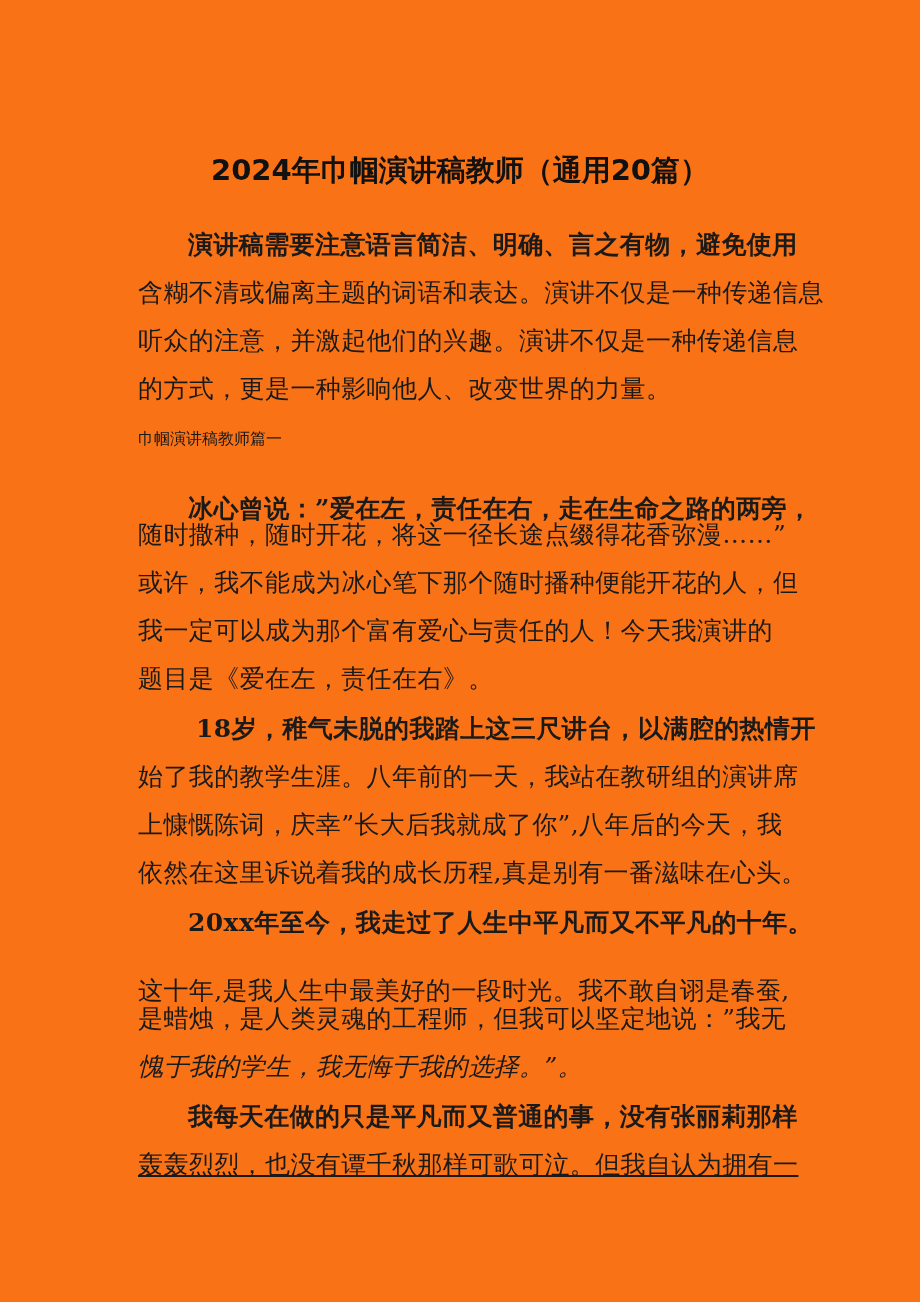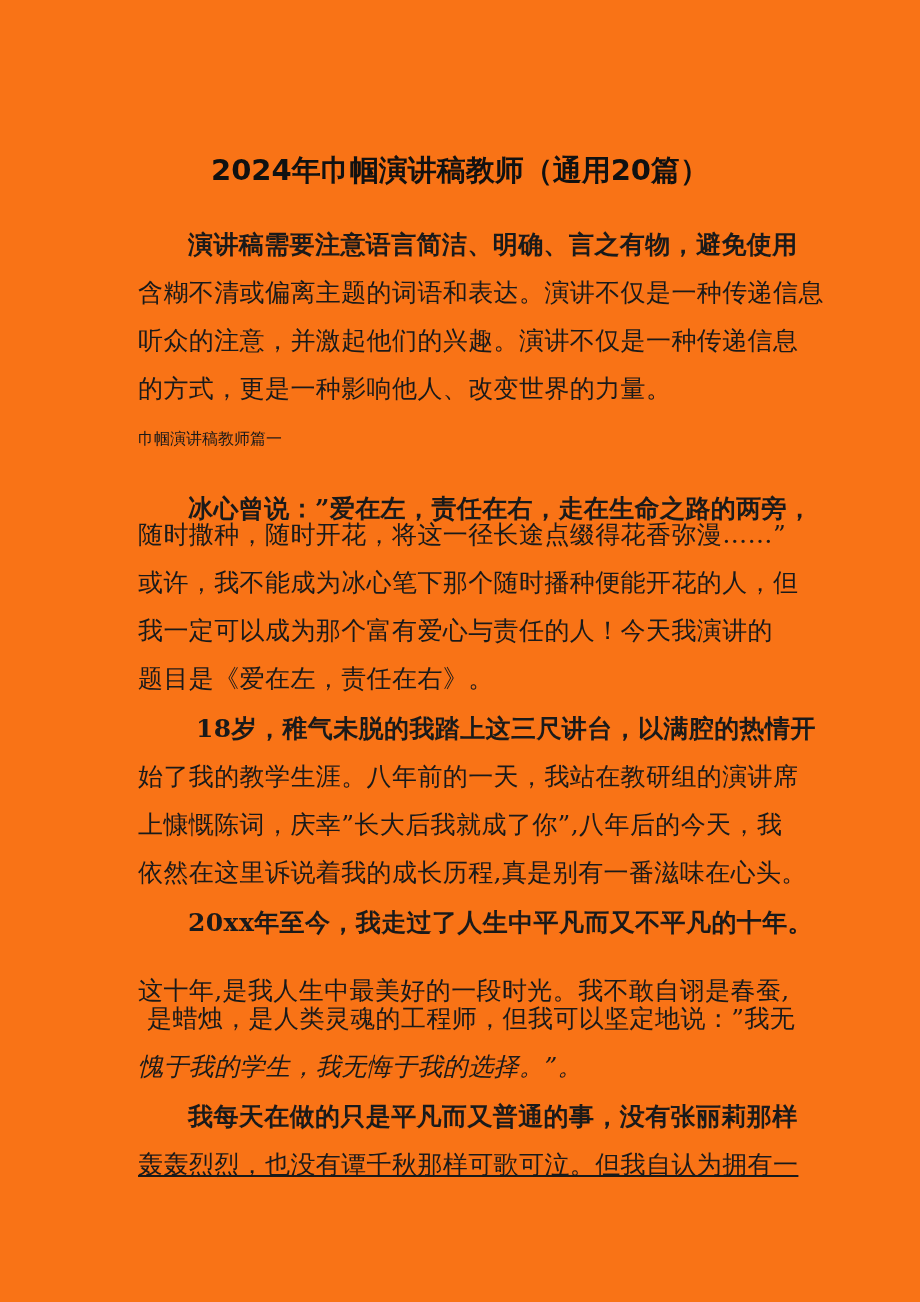--- a/index.html
+++ b/index.html
@@ -93,21 +93,21 @@
     <div>
       <div class="line indent" style="top:712px;margin-left:8px;">18岁，稚气未脱的我踏上这三尺讲台，以满腔的热情开</div>
       <div class="line" style="top:760px;text-align:center;">始了我的教学生涯。八年前的一天，我站在教研组的演讲席</div>
       <div class="line" style="top:808px;">上慷慨陈词，庆幸”长大后我就成了你”,八年后的今天，我</div>
       <div class="line" style="top:856px;">依然在这里诉说着我的成长历程,真是别有一番滋味在心头。</div>
     </div>
 
     <div>
       <div class="line indent" style="top:906px;">20xx年至今，我走过了人生中平凡而又不平凡的十年。</div>
       <div class="line" style="top:954px;margin-top:20px;">这十年,是我人生中最美好的一段时光。我不敢自诩是春蚕,</div>
-      <div class="line" style="top:1002px;margin-left:9px;">是蜡烛，是人类灵魂的工程师，但我可以坚定地说：”我无</div>
+      <div class="line" style="top:1002px;">是蜡烛，是人类灵魂的工程师，但我可以坚定地说：”我无</div>
       <div class="line" style="top:1050px;font-style:italic;">愧于我的学生，我无悔于我的选择。”。</div>
     </div>
 
     <div>
       <div class="line indent" style="top:1100px;">我每天在做的只是平凡而又普通的事，没有张丽莉那样</div>
       <div class="line" style="top:1148px;text-decoration:underline;">轰轰烈烈，也没有谭千秋那样可歌可泣。但我自认为拥有一</div>
     </div>
 
   </div>
 </div>

